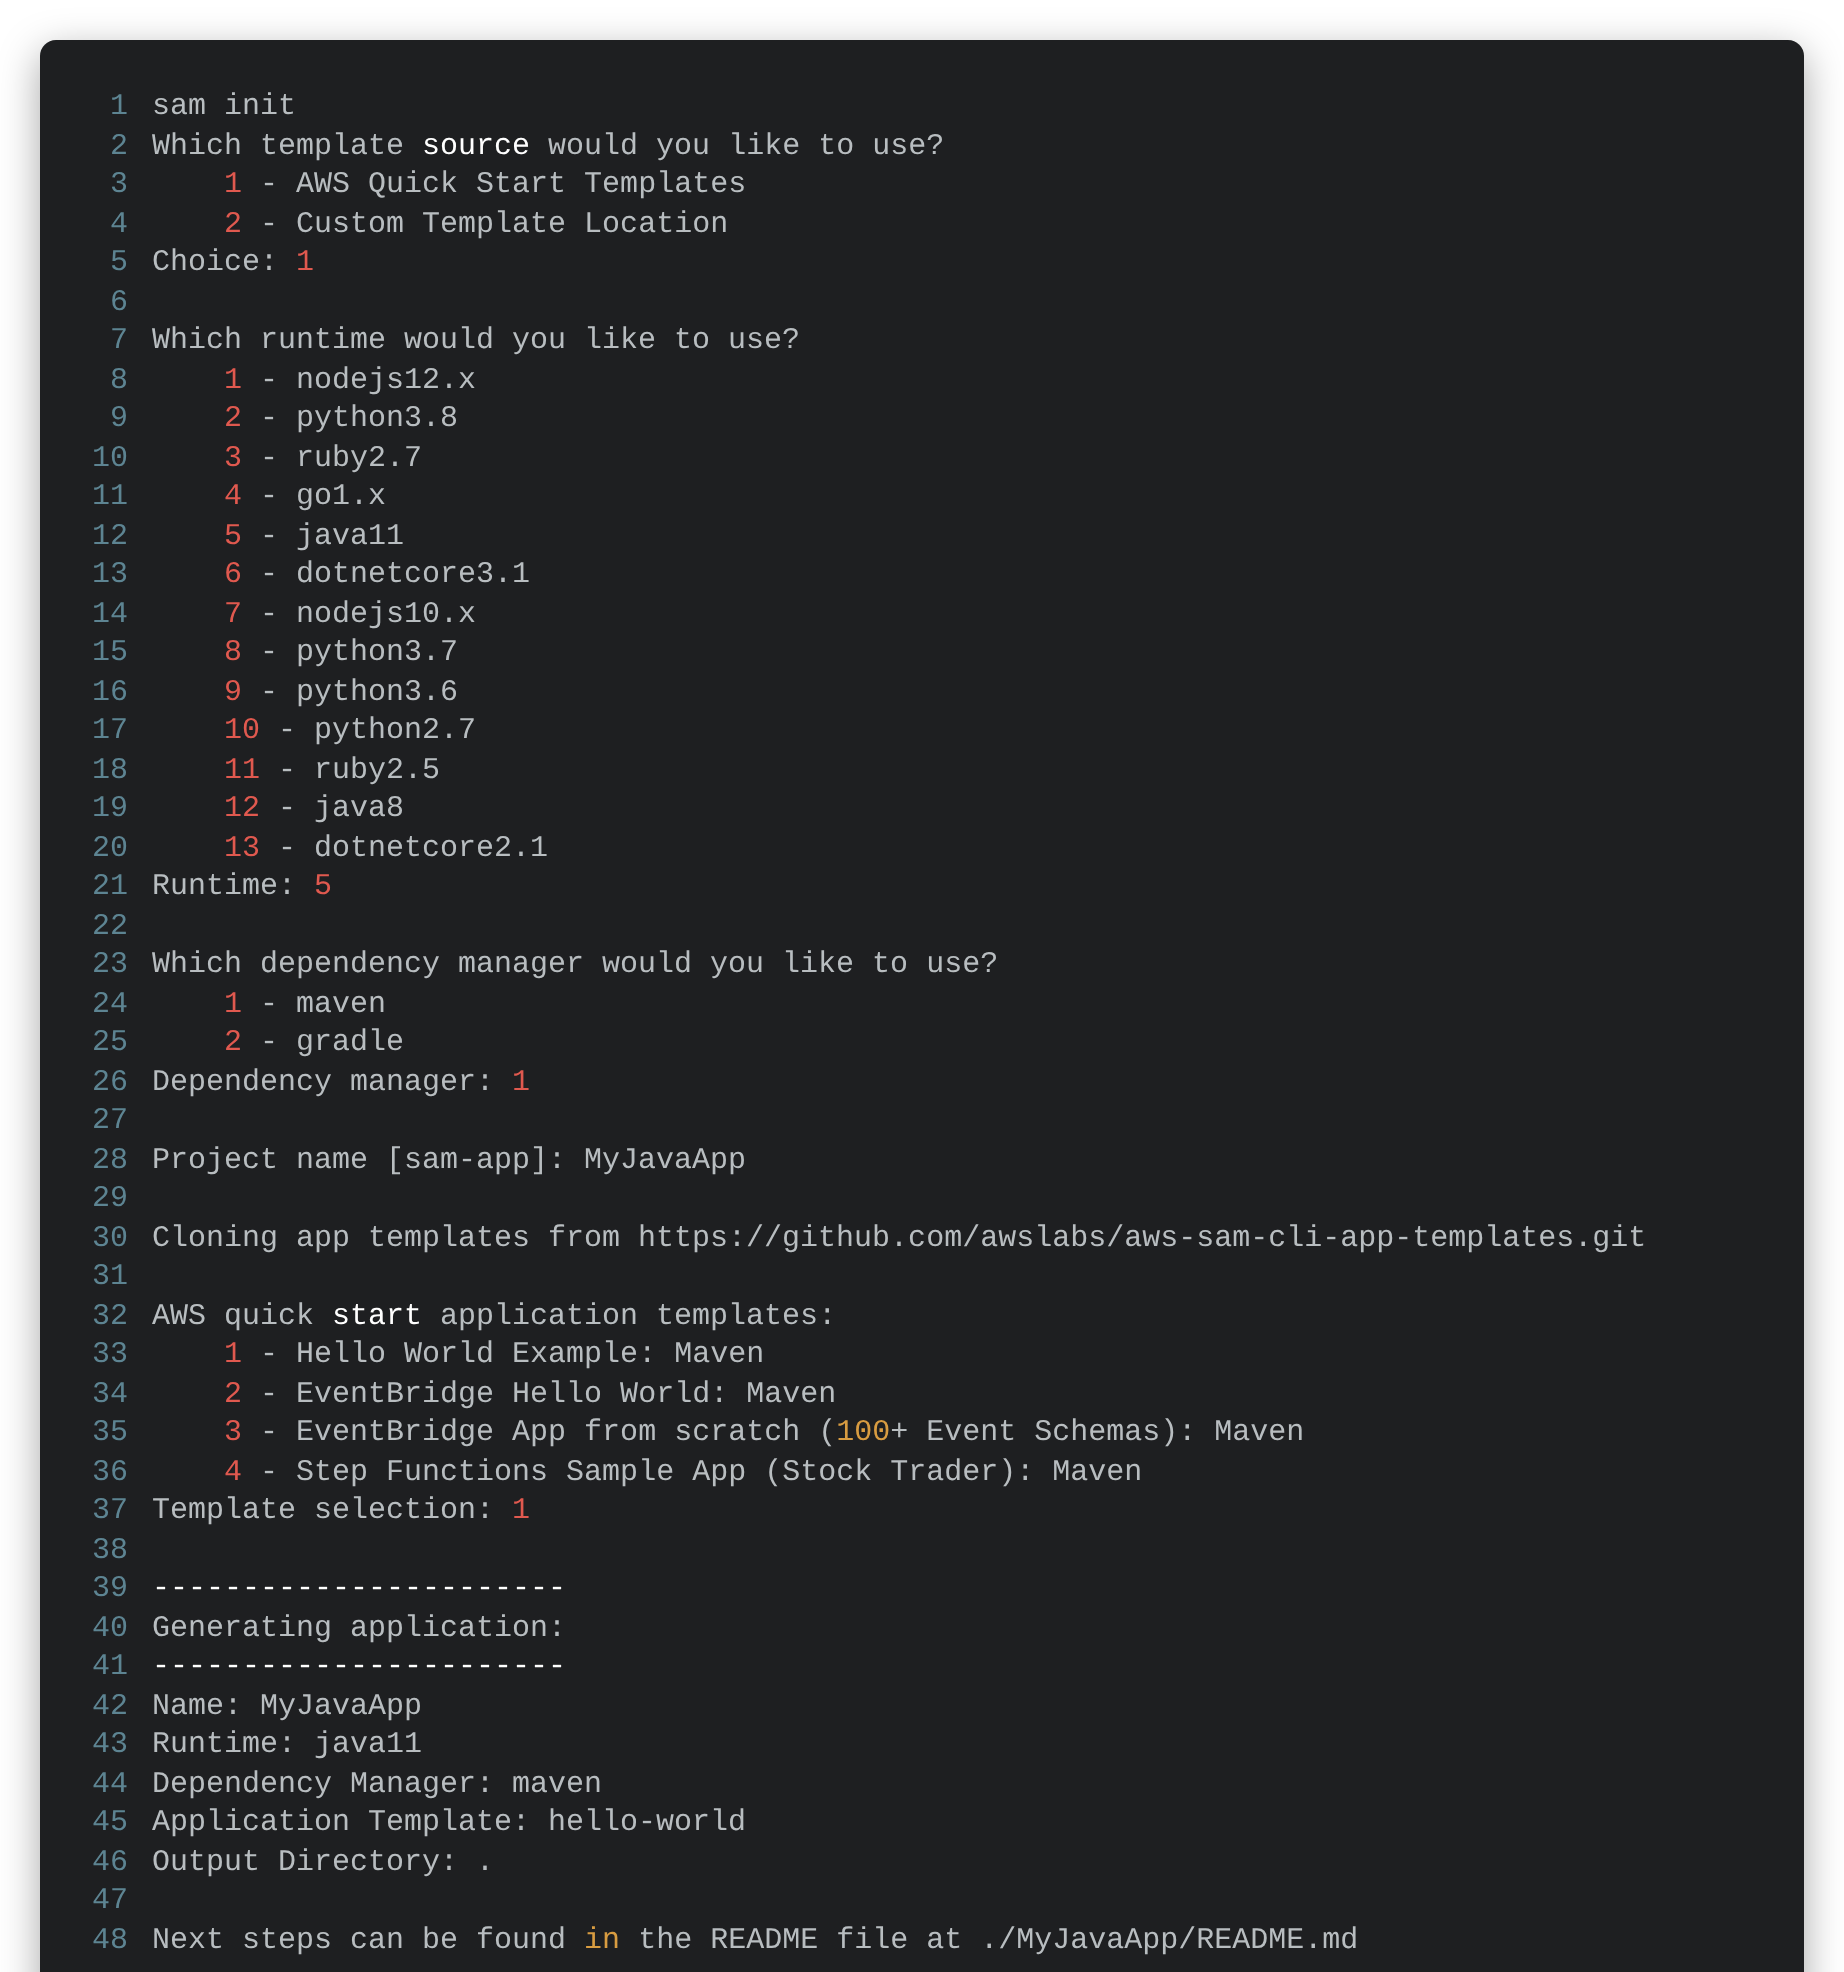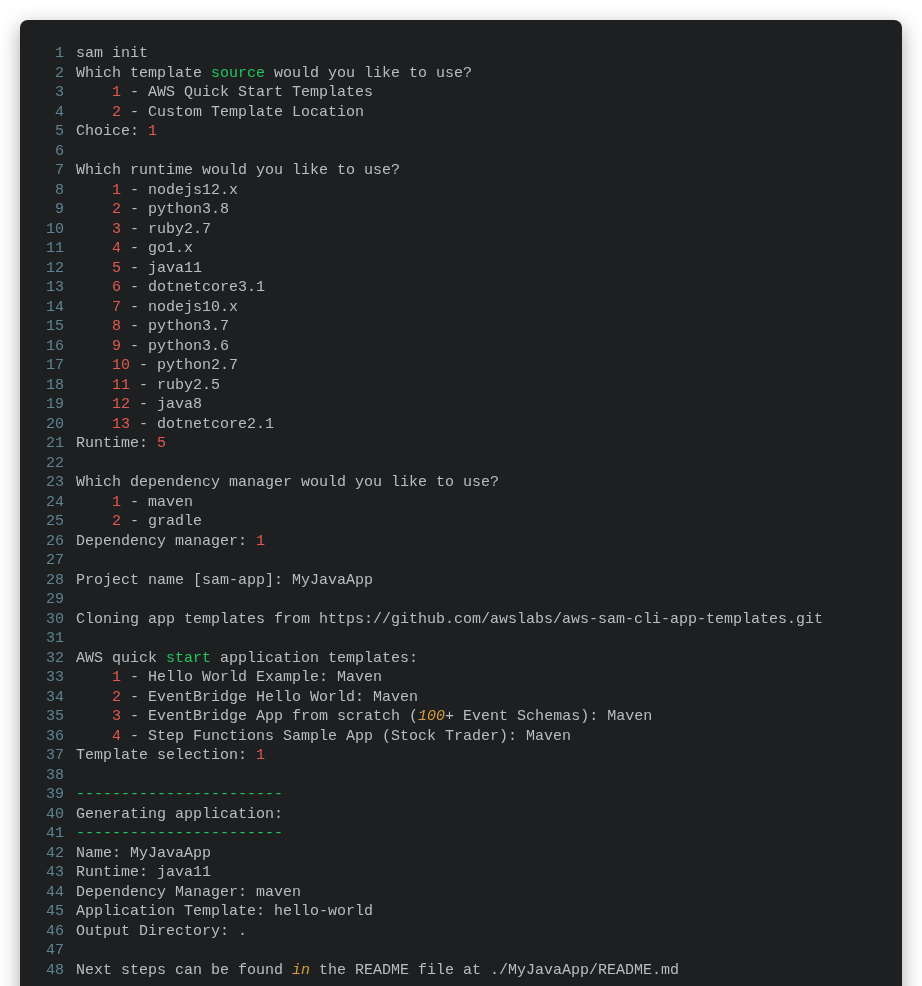--- a/index.html
+++ b/index.html
@@ -23,20 +23,20 @@
   .row { display: flex; }
   .ln {
     width: 36px;
     flex: 0 0 36px;
     text-align: right;
     padding-right: 12px;
     color: #5d8492;
     user-select: none;
   }
   .tx { flex: 1; }
-  .g  { color: #22c55e; }   
+  .g  { color: #ffffff; }   
   .r  { color: #e0594f; }   
-  .o  { color: #d89c41; font-style: italic; }   
+  .o  { color: #d89c41; }   
 </style>
 </head>
 <body>
 
 <div class="terminal" id="term"><div class="row"><span class="ln">1</span><span class="tx"><span>sam init</span></span></div><div class="row"><span class="ln">2</span><span class="tx"><span>Which template </span><span class="g">source</span><span> would you like to use?</span></span></div><div class="row"><span class="ln">3</span><span class="tx"><span>    </span><span class="r">1</span><span> - AWS Quick Start Templates</span></span></div><div class="row"><span class="ln">4</span><span class="tx"><span>    </span><span class="r">2</span><span> - Custom Template Location</span></span></div><div class="row"><span class="ln">5</span><span class="tx"><span>Choice: </span><span class="r">1</span></span></div><div class="row"><span class="ln">6</span><span class="tx"><span></span></span></div><div class="row"><span class="ln">7</span><span class="tx"><span>Which runtime would you like to use?</span></span></div><div class="row"><span class="ln">8</span><span class="tx"><span>    </span><span class="r">1</span><span> - nodejs12.x</span></span></div><div class="row"><span class="ln">9</span><span class="tx"><span>    </span><span class="r">2</span><span> - python3.8</span></span></div><div class="row"><span class="ln">10</span><span class="tx"><span>    </span><span class="r">3</span><span> - ruby2.7</span></span></div><div class="row"><span class="ln">11</span><span class="tx"><span>    </span><span class="r">4</span><span> - go1.x</span></span></div><div class="row"><span class="ln">12</span><span class="tx"><span>    </span><span class="r">5</span><span> - java11</span></span></div><div class="row"><span class="ln">13</span><span class="tx"><span>    </span><span class="r">6</span><span> - dotnetcore3.1</span></span></div><div class="row"><span class="ln">14</span><span class="tx"><span>    </span><span class="r">7</span><span> - nodejs10.x</span></span></div><div class="row"><span class="ln">15</span><span class="tx"><span>    </span><span class="r">8</span><span> - python3.7</span></span></div><div class="row"><span class="ln">16</span><span class="tx"><span>    </span><span class="r">9</span><span> - python3.6</span></span></div><div class="row"><span class="ln">17</span><span class="tx"><span>    </span><span class="r">10</span><span> - python2.7</span></span></div><div class="row"><span class="ln">18</span><span class="tx"><span>    </span><span class="r">11</span><span> - ruby2.5</span></span></div><div class="row"><span class="ln">19</span><span class="tx"><span>    </span><span class="r">12</span><span> - java8</span></span></div><div class="row"><span class="ln">20</span><span class="tx"><span>    </span><span class="r">13</span><span> - dotnetcore2.1</span></span></div><div class="row"><span class="ln">21</span><span class="tx"><span>Runtime: </span><span class="r">5</span></span></div><div class="row"><span class="ln">22</span><span class="tx"><span></span></span></div><div class="row"><span class="ln">23</span><span class="tx"><span>Which dependency manager would you like to use?</span></span></div><div class="row"><span class="ln">24</span><span class="tx"><span>    </span><span class="r">1</span><span> - maven</span></span></div><div class="row"><span class="ln">25</span><span class="tx"><span>    </span><span class="r">2</span><span> - gradle</span></span></div><div class="row"><span class="ln">26</span><span class="tx"><span>Dependency manager: </span><span class="r">1</span></span></div><div class="row"><span class="ln">27</span><span class="tx"><span></span></span></div><div class="row"><span class="ln">28</span><span class="tx"><span>Project name [sam-app]: MyJavaApp</span></span></div><div class="row"><span class="ln">29</span><span class="tx"><span></span></span></div><div class="row"><span class="ln">30</span><span class="tx"><span>Cloning app templates from https://github.com/awslabs/aws-sam-cli-app-templates.git</span></span></div><div class="row"><span class="ln">31</span><span class="tx"><span></span></span></div><div class="row"><span class="ln">32</span><span class="tx"><span>AWS quick </span><span class="g">start</span><span> application templates:</span></span></div><div class="row"><span class="ln">33</span><span class="tx"><span>    </span><span class="r">1</span><span> - Hello World Example: Maven</span></span></div><div class="row"><span class="ln">34</span><span class="tx"><span>    </span><span class="r">2</span><span> - EventBridge Hello World: Maven</span></span></div><div class="row"><span class="ln">35</span><span class="tx"><span>    </span><span class="r">3</span><span> - EventBridge App from scratch (</span><span class="o">100</span><span>+ Event Schemas): Maven</span></span></div><div class="row"><span class="ln">36</span><span class="tx"><span>    </span><span class="r">4</span><span> - Step Functions Sample App (Stock Trader): Maven</span></span></div><div class="row"><span class="ln">37</span><span class="tx"><span>Template selection: </span><span class="r">1</span></span></div><div class="row"><span class="ln">38</span><span class="tx"><span></span></span></div><div class="row"><span class="ln">39</span><span class="tx"><span class="g">-----------------------</span></span></div><div class="row"><span class="ln">40</span><span class="tx"><span>Generating application:</span></span></div><div class="row"><span class="ln">41</span><span class="tx"><span class="g">-----------------------</span></span></div><div class="row"><span class="ln">42</span><span class="tx"><span>Name: MyJavaApp</span></span></div><div class="row"><span class="ln">43</span><span class="tx"><span>Runtime: java11</span></span></div><div class="row"><span class="ln">44</span><span class="tx"><span>Dependency Manager: maven</span></span></div><div class="row"><span class="ln">45</span><span class="tx"><span>Application Template: hello-world</span></span></div><div class="row"><span class="ln">46</span><span class="tx"><span>Output Directory: .</span></span></div><div class="row"><span class="ln">47</span><span class="tx"><span></span></span></div><div class="row"><span class="ln">48</span><span class="tx"><span>Next steps can be found </span><span class="o">in</span><span> the README file at ./MyJavaApp/README.md</span></span></div></div>
 
 </body></html>

